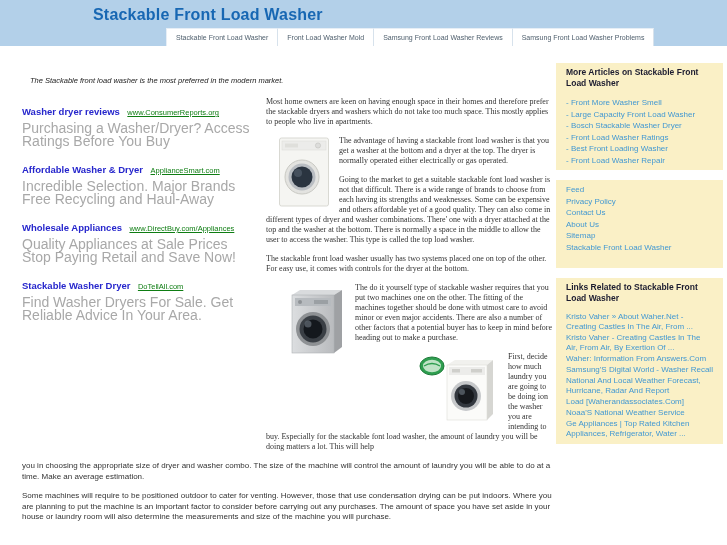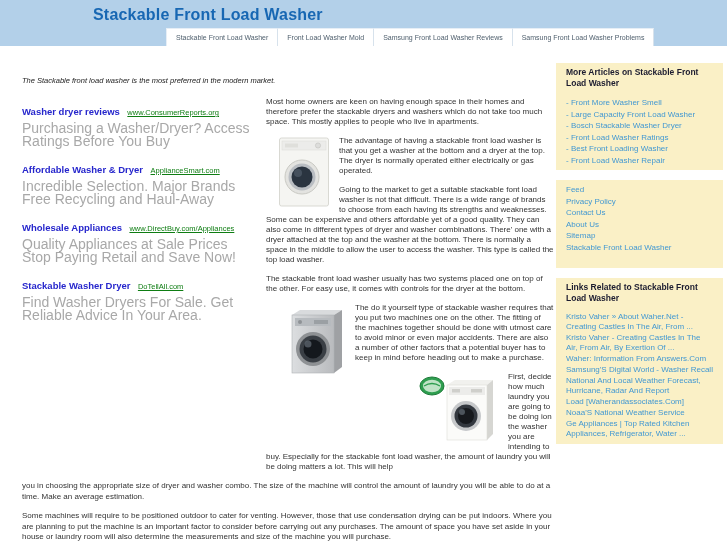--- a/index.html
+++ b/index.html
@@ -10,37 +10,37 @@
 
   
   .header { position:relative; height:46px; background:#b3d0e9; }
   .site-title { position:absolute; left:93px; top:6px; font-size:16px; font-weight:bold; color:#1767b3; letter-spacing:0.2px; cursor:pointer; }
   .tabs { position:absolute; left:166px; bottom:0; display:flex; }
   .tab { background:#ffffff; font-size:7px; line-height:7px; color:#50606e; padding:5px 9px 5px; border-right:1px solid #d7e2ec; border-top:1px solid #e6eef6; white-space:nowrap; cursor:pointer; }
   .tab:first-child { border-left:1px solid #e6eef6; }
 
   
   .main { position:absolute; left:22px; top:46px; width:532px; }
-  .intro { margin:30px 0 12px 0; font-style:italic; font-size:7.5px; line-height:9px; color:#1a1a1a; }
+  .intro { margin:30px 0 12px 8px; font-style:italic; font-size:7.5px; line-height:9px; color:#1a1a1a; }
 
   .columns { display:flex; }
   .ads { width:244px; flex:none; padding-top:4px; }
   .ad { margin-bottom:11px; }
   .ad-title { font-size:9.5px; font-weight:bold; color:#2626cc; cursor:pointer; }
   .ad-url { font-size:7.5px; color:#0e7d12; text-decoration:underline; margin-left:3px; cursor:pointer; }
   .ad-desc { font-size:14px; line-height:13px; color:#a8a8a8; margin-top:3px; width:228px; }
   .ad-footer { display:flex; align-items:center; margin-top:12px; width:238px; }
   .arrow { display:inline-block; width:11px; height:11px; line-height:11px; text-align:center; color:#ffffff; font-size:7px; cursor:pointer; }
   .arrow.prev { background:#c5c5e4; margin-right:3px; }
   .arrow.next { background:#32329e; }
   .adchoices { margin-left:auto; font-size:7.5px; color:#3f3f3f; cursor:pointer; }
   .adchoices .tri { color:#6b6b6b; }
 
   .article { flex:1; font-size:8px; line-height:10px; color:#333333; }
-  .article p { margin:0 0 9px; }
+  .article p { margin:0 0 9px;font-family:Liberation Serif, serif; }
   .img1 { float:left; margin:0 9px 4px 12px; }
   .img2 { float:left; margin:2px 9px 4px 18px; }
   .img3 { float:left; margin:2px 9px 2px 64px; }
   .clear { clear:both; }
 
   .wide { font-size:8px; line-height:10.5px; color:#333333; margin:0 0 9px; width:532px; }
 
   
   .sidebar { position:absolute; left:556px; top:63px; width:167px; }
   .box { background:#faf0c6; padding:4px 10px; margin-bottom:10px; }

